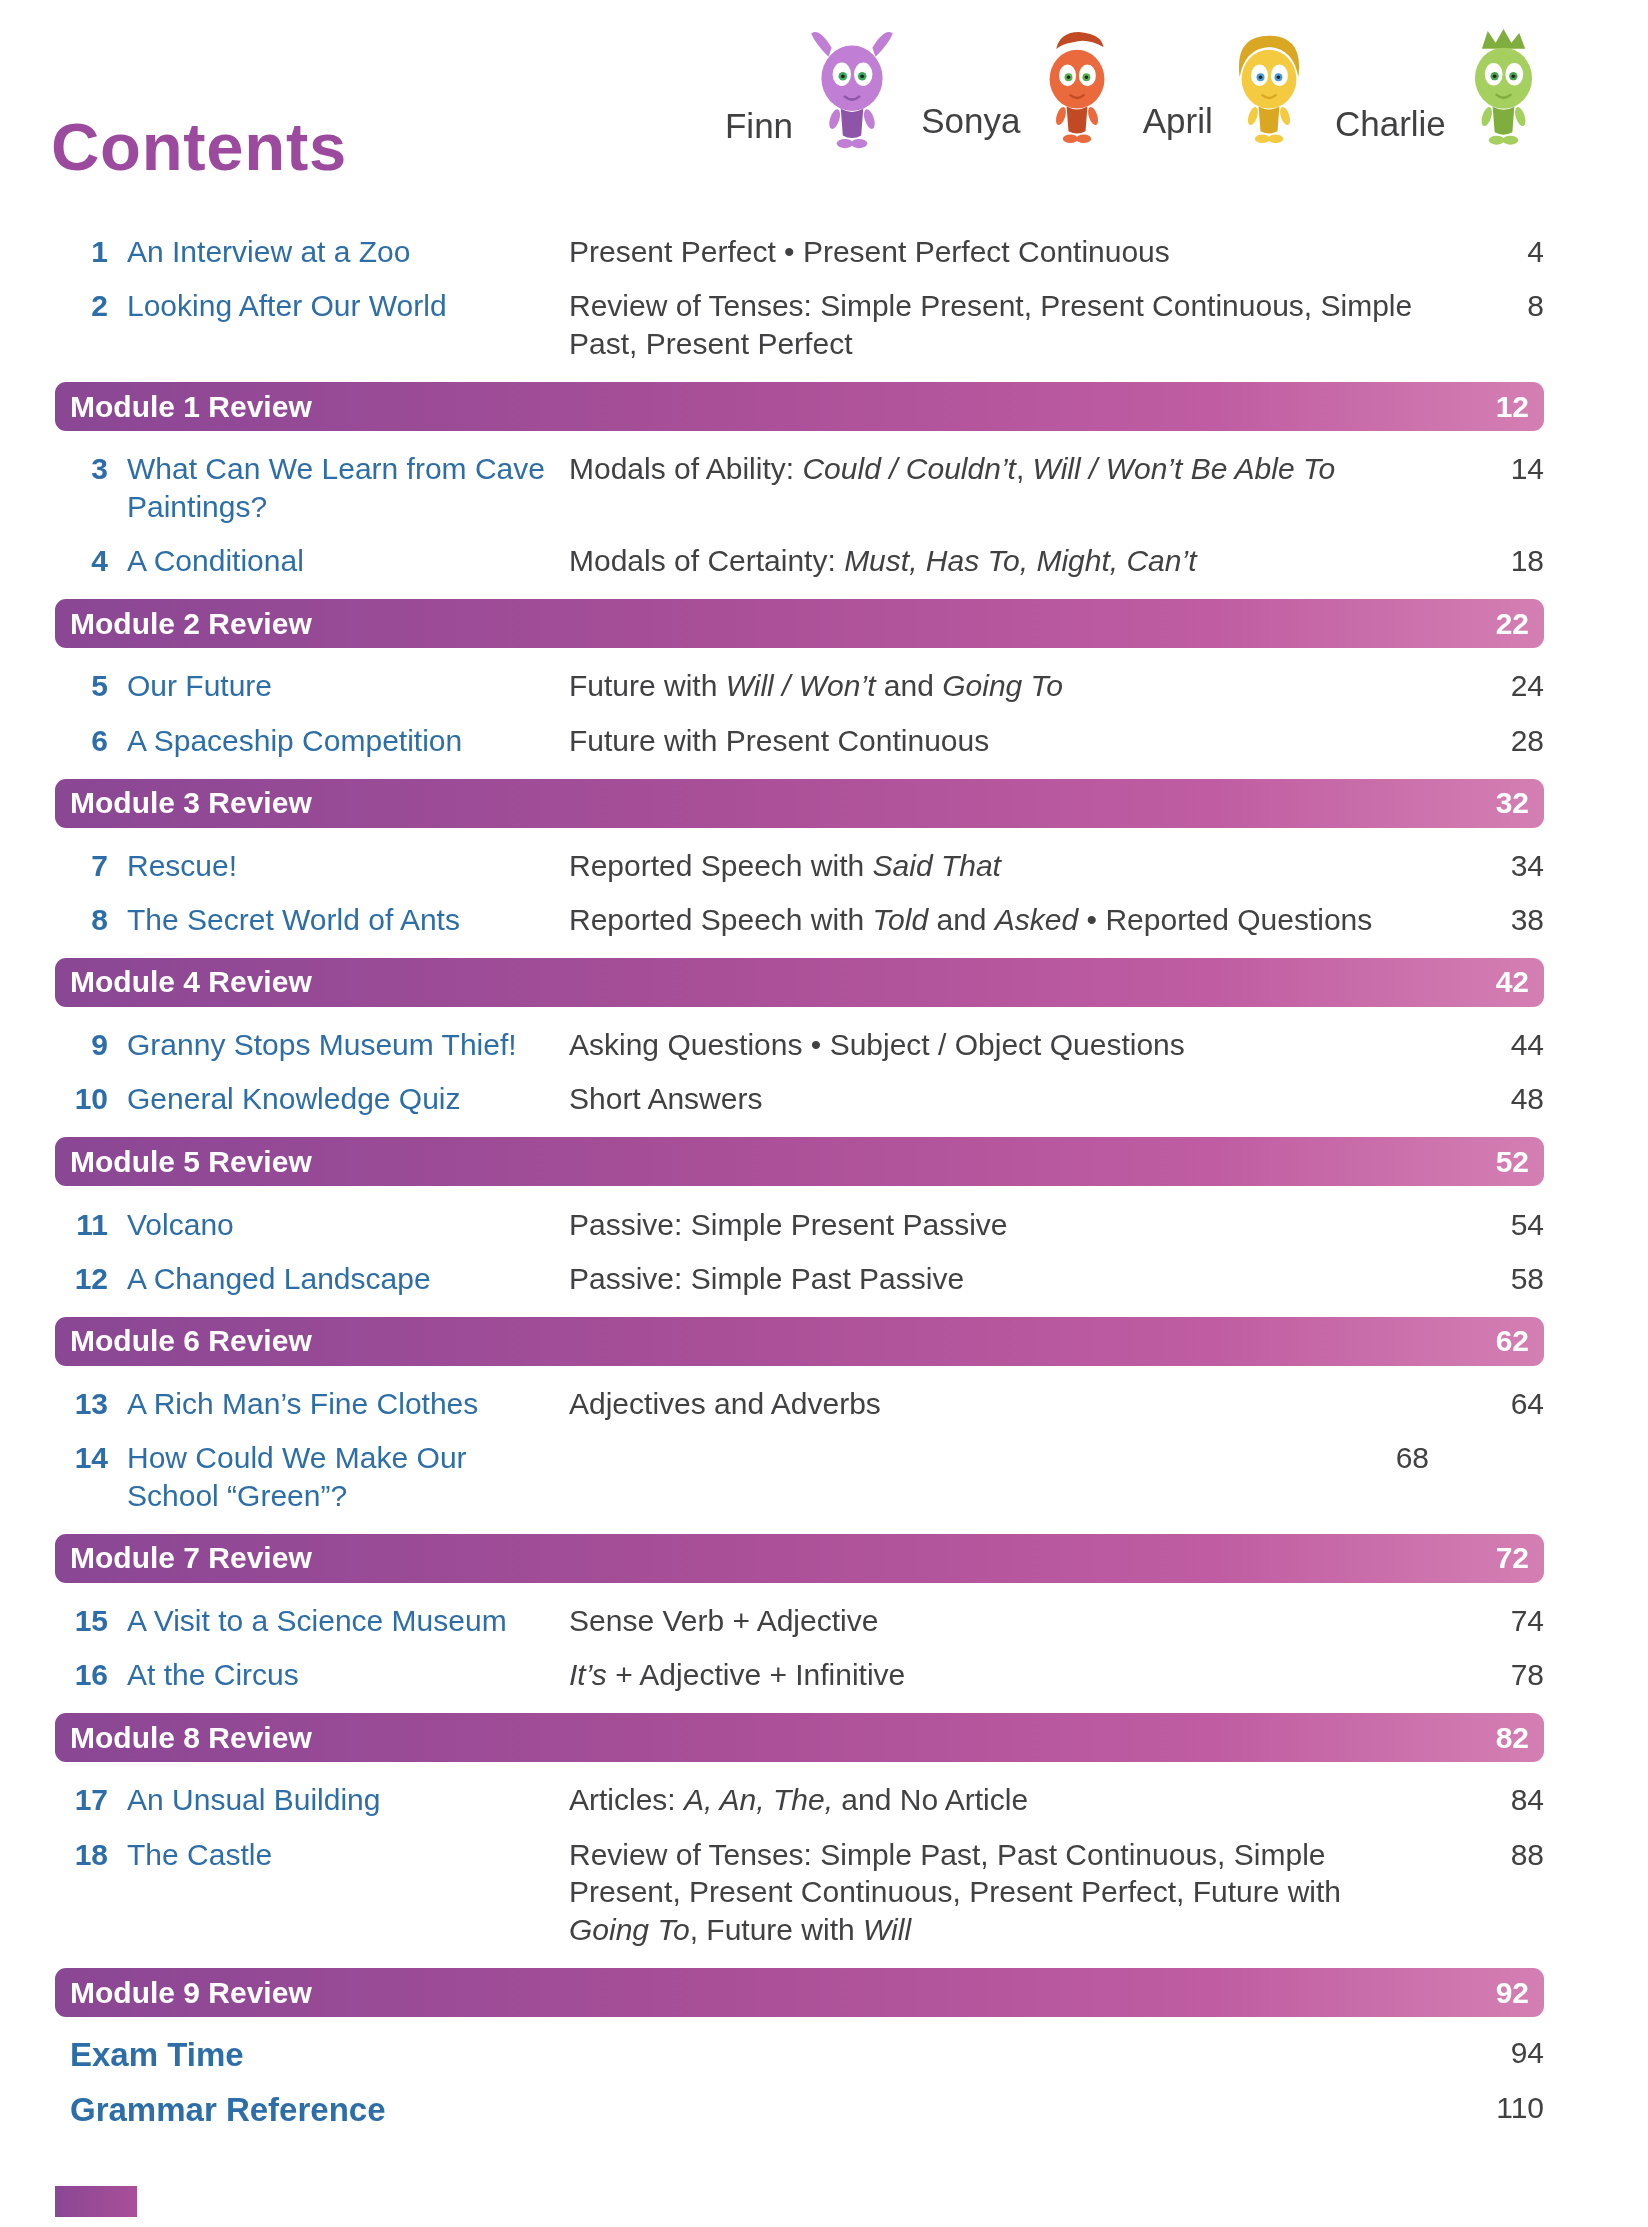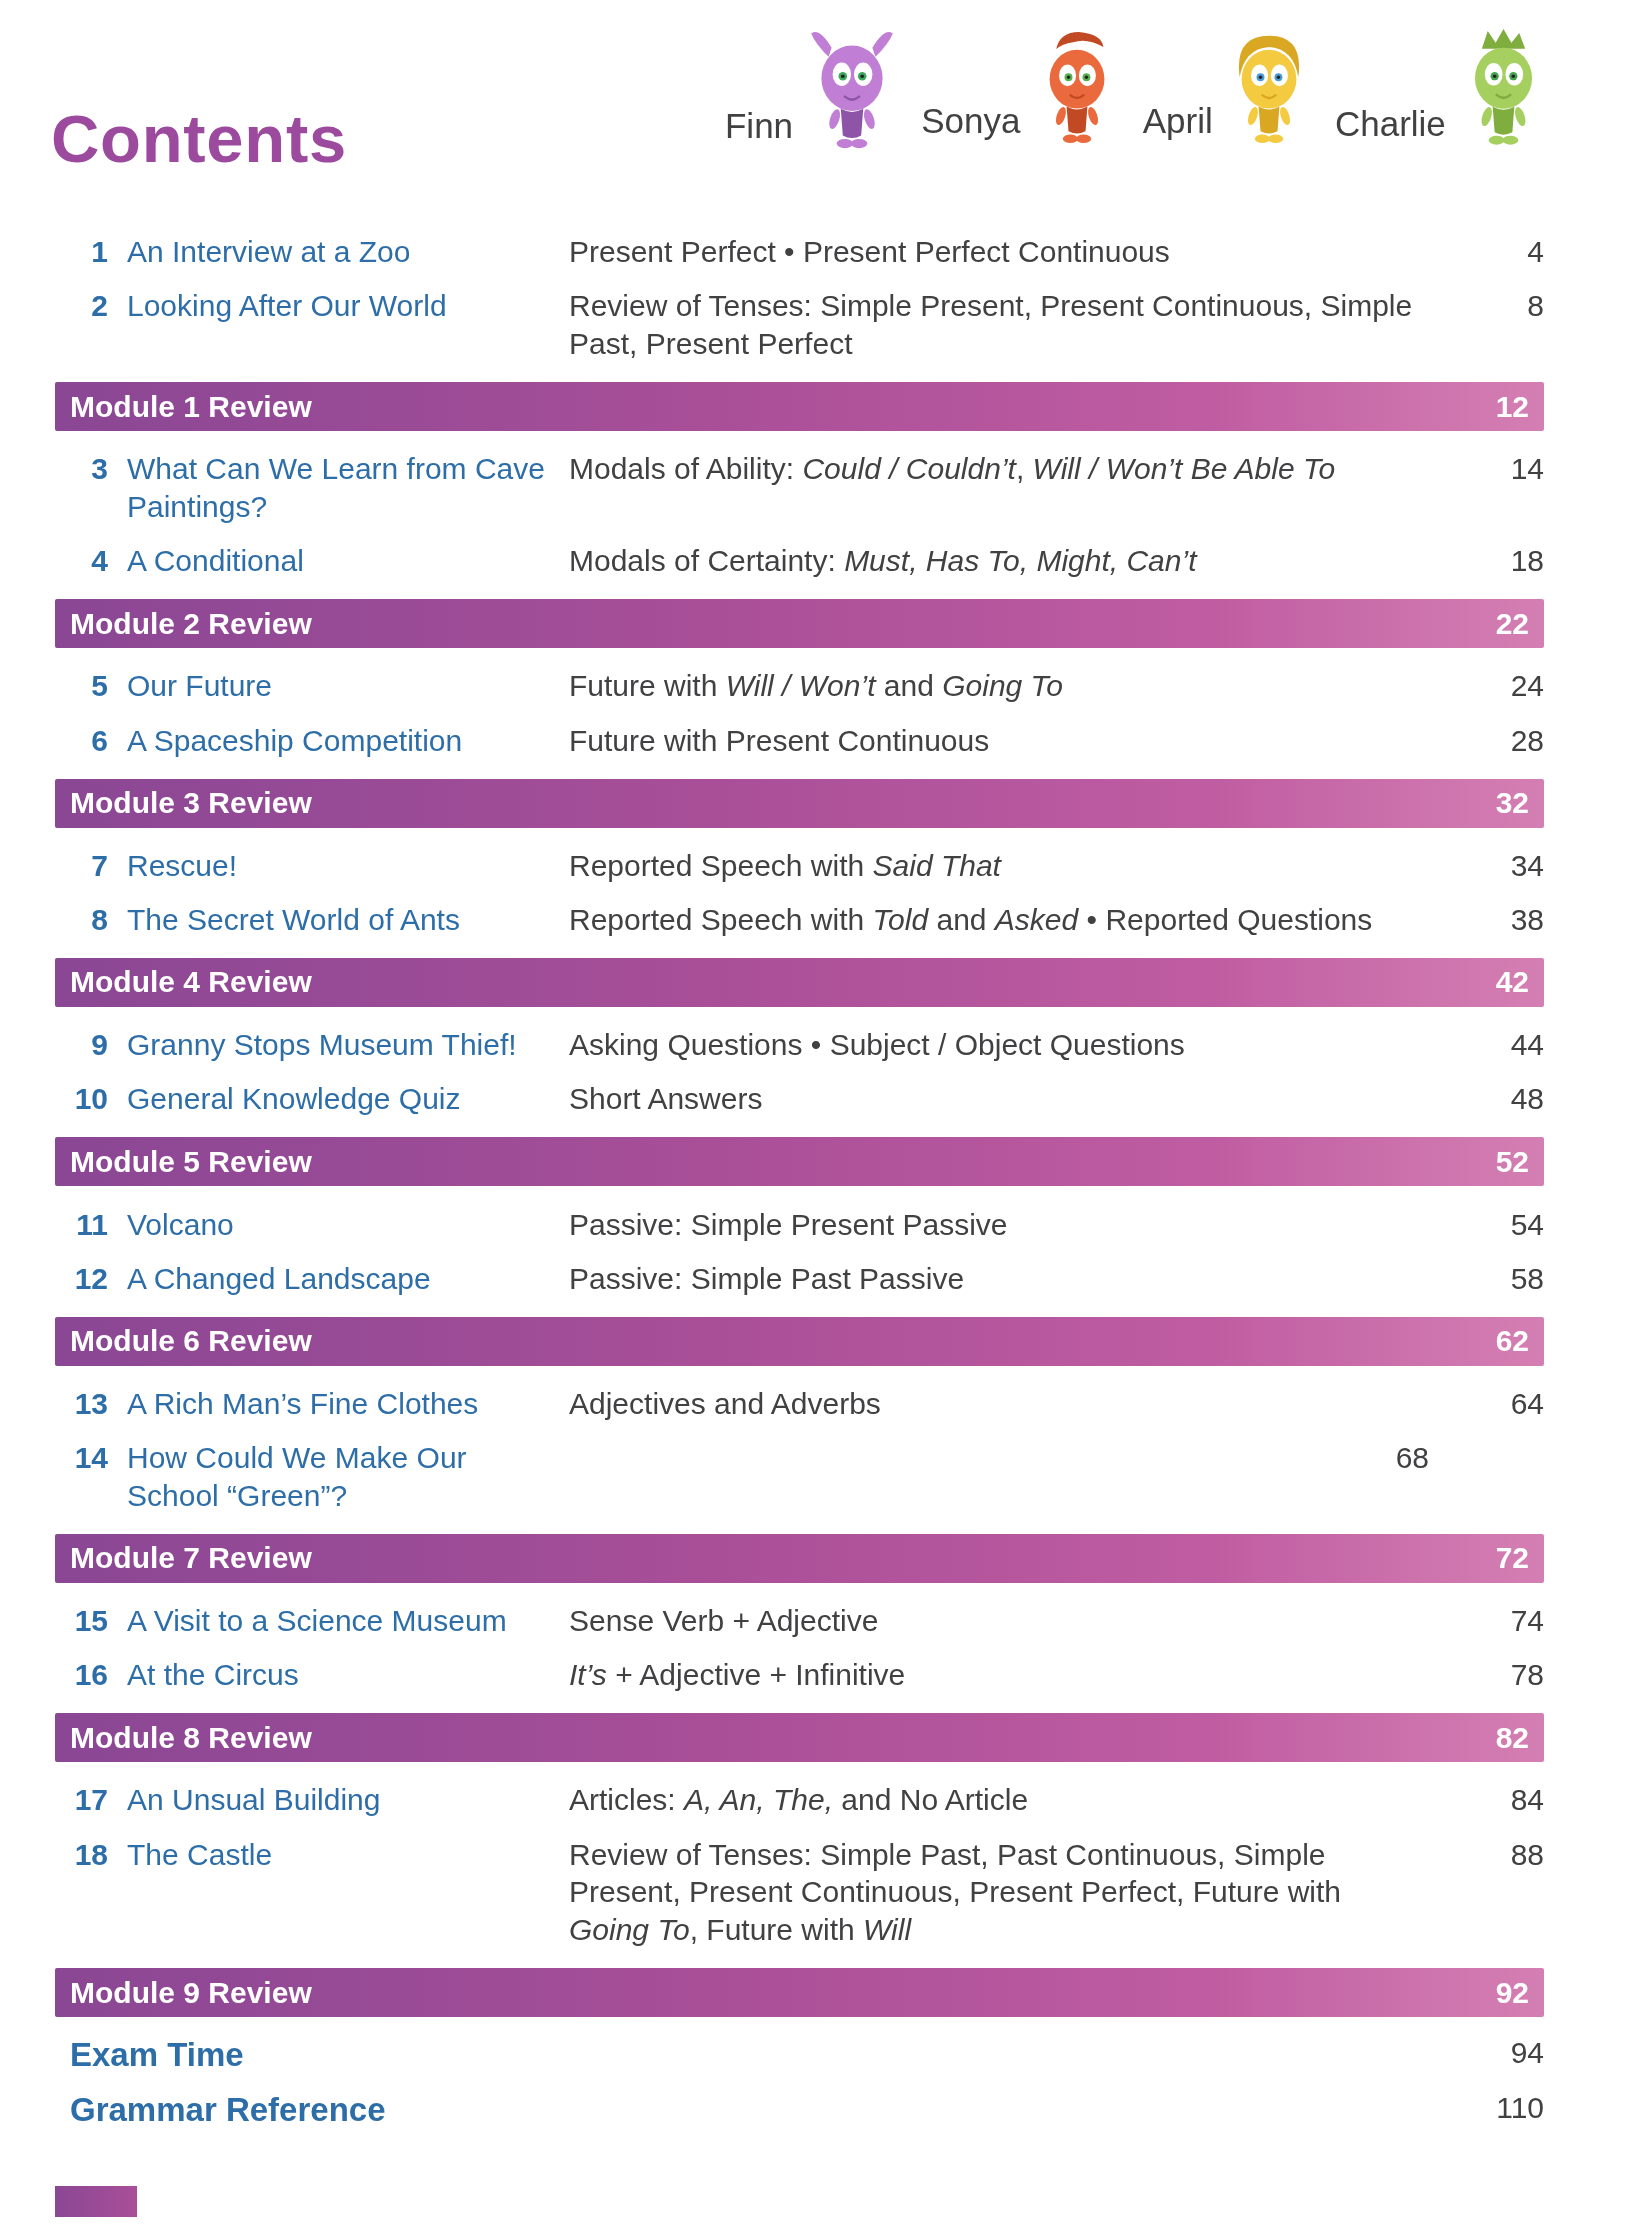--- a/index.html
+++ b/index.html
@@ -2,21 +2,21 @@
 <html style="font-size:11px"><head>
 <meta charset="utf-8">
 <style>
   html,body{margin:0;padding:0;}
   body{
     width:1649px;height:2227px;position:relative;overflow:hidden;
     background:#ffffff;color:#414042;
     font-family:"Liberation Sans", sans-serif;
   }
   .page-title{
-    position:absolute;top:100px;left:51px;
+    position:absolute;top:108px;left:51px;
     font-size:67px;font-weight:bold;color:#9c4a9e;letter-spacing:0.7px;
   }
   
   .chars{
     position:absolute;top:24.6px;right:96px;
     display:flex;align-items:center;gap:18px;
   }
   .char-item{display:flex;align-items:flex-end;gap:8.2px;}
   .char-name{font-size:35px;color:#414042;padding-bottom:9.6px;}
   .char svg{display:block;}
@@ -33,21 +33,21 @@
   }
   .unit-num{color:#2e6ea8;font-weight:bold;text-align:right;}
   .unit-title{color:#2e6ea8;}
   .unit-topic{color:#414042;}
   .unit-topic .it{font-style:italic;}
   .unit-page{text-align:right;color:#414042;}
   .module-bar{
     display:flex;justify-content:space-between;align-items:center;
     height:49px;margin:11px 0;padding:0 15px;box-sizing:border-box;
     background:linear-gradient(90deg,#8a4794 0%,#a94f98 45%,#c05da2 78%,#d47fb3 100%);
-    color:#ffffff;font-size:30px;font-weight:bold;border-radius:2px;
+    color:#ffffff;font-size:30px;font-weight:bold;border-radius:11px;
   }
   .end-row{
     display:flex;justify-content:space-between;align-items:flex-start;
     padding:8.2px 0 8.2px 15px;font-size:33px;
   }
   .end-label{color:#2e6ea8;font-weight:bold;}
   .end-page{color:#414042;width:96px;text-align:right;font-size:30px;}
   .corner-strip{
     position:absolute;left:55px;bottom:9.6px;width:82px;height:31px;
     background:linear-gradient(90deg,#8a4794,#a94f98);

